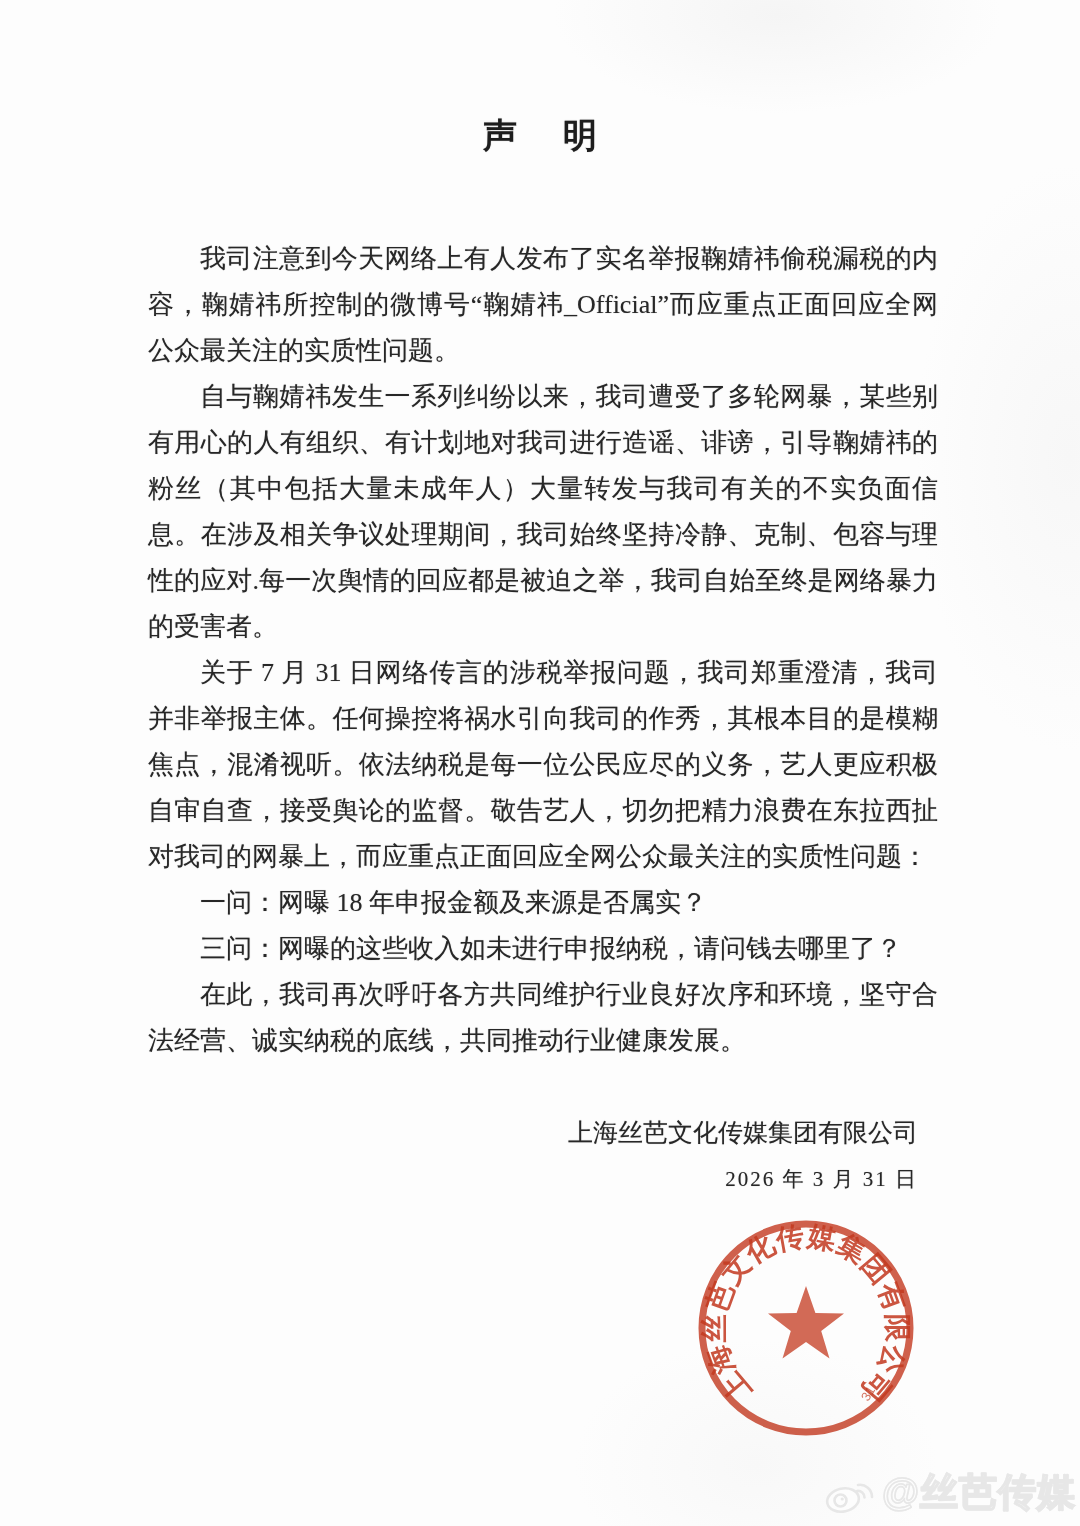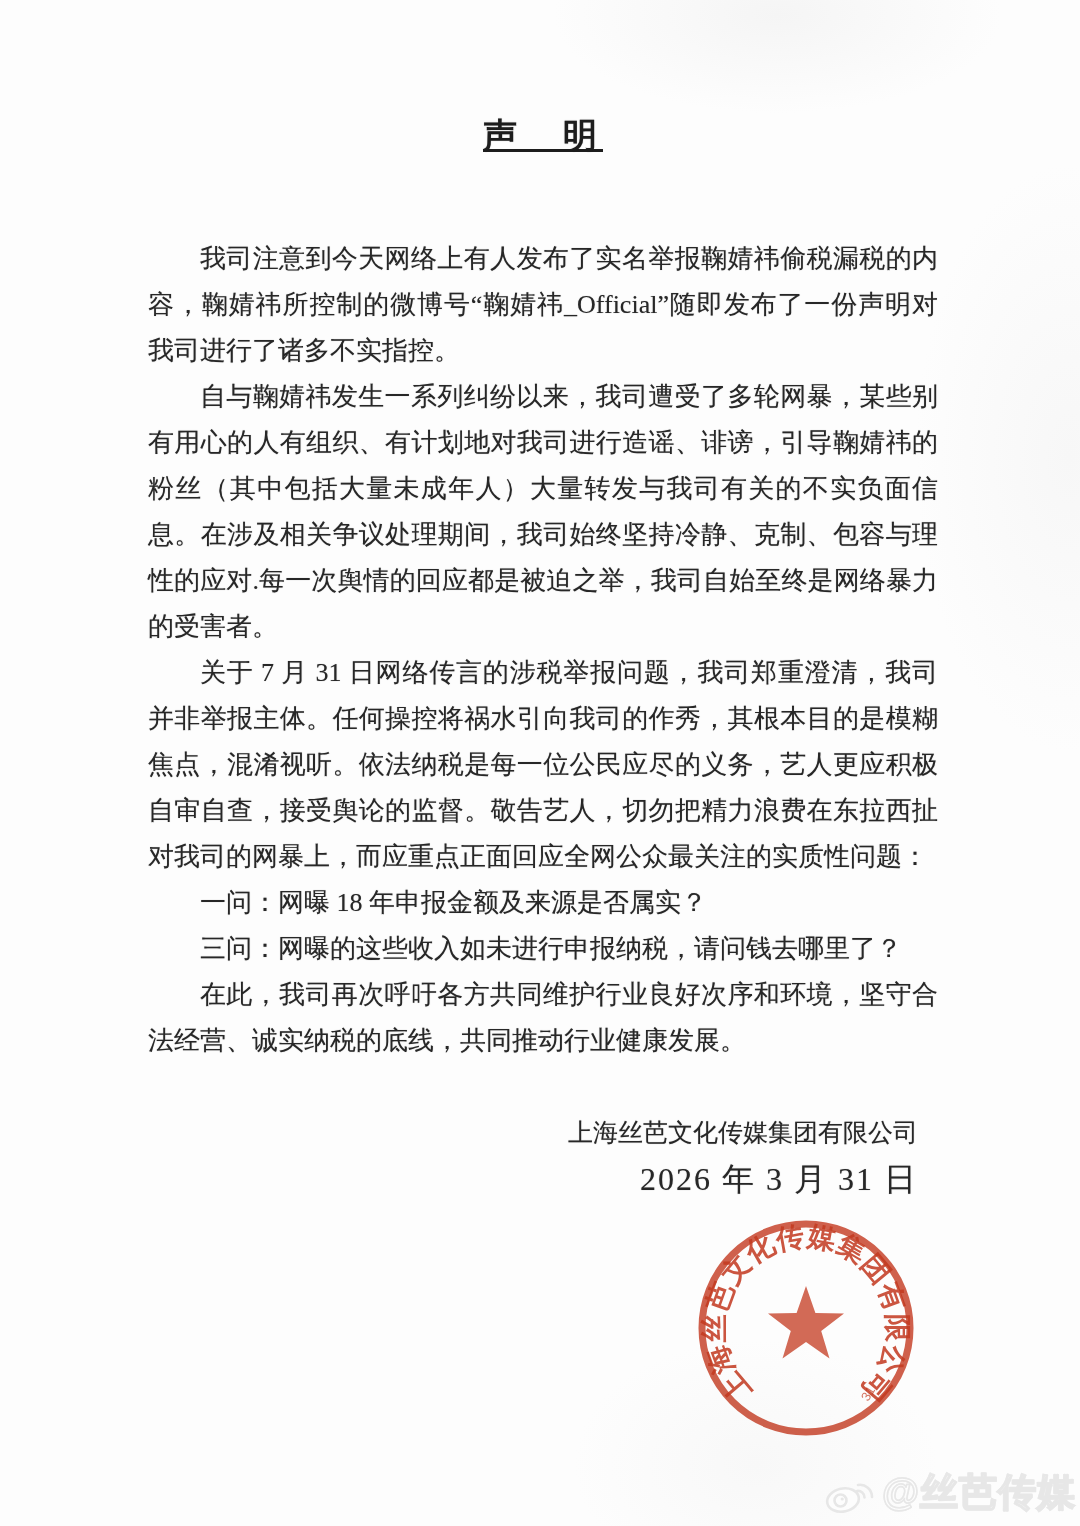--- a/index.html
+++ b/index.html
@@ -27,21 +27,20 @@
   }
   .title{
     margin:0 0 76px 0;
     text-align:center;
     font-size:34px;
     line-height:48px;
     font-weight:bold;
     letter-spacing:6px;
     color:#1d1d1d;
     text-shadow:0 0 1px rgba(40,40,40,.45);
-    text-decoration:underline;
   }
   .body p{
     margin:0;
     font-size:26px;
     line-height:46px;
     text-align:justify;
     text-justify:inter-ideograph;
     text-indent:2em;
     color:#272727;
     text-shadow:0 0 1px rgba(40,40,40,.4);
@@ -53,21 +52,21 @@
     margin:46px 20px 0 0;
     text-align:right;
     font-size:25px;
     line-height:46px;
     color:#272727;
     text-shadow:0 0 1px rgba(40,40,40,.4);
   }
   .sig-date{
     margin:0 20px 0 0;
     text-align:right;
-    font-size:32px;
+    font-size:21px;
     line-height:46px;
     letter-spacing:2px;
     color:#272727;
     text-shadow:0 0 1px rgba(40,40,40,.4);
   }
   .seal{
     position:absolute;
     left:664px; top:1186px;
     z-index:3;
     mix-blend-mode:multiply;
@@ -95,21 +94,21 @@
 </style>
 </head>
 <body>
 
 <div class="page">
 
   <div class="doc">
     <h1 class="title">声　明</h1>
 
     <div class="body">
-      <p>我司注意到今天网络上有人发布了实名举报鞠婧祎偷税漏税的内容，鞠婧祎所控制的微博号“鞠婧祎_Official”随即发布了一份声明对我司进行了诸多不实指控。</p>
+      <p>我司注意到今天网络上有人发布了实名举报鞠婧祎偷税漏税的内容，鞠婧祎所控制的微博号“鞠婧祎_Official”而应重点正面回应全网公众最关注的实质性问题。</p>
       <p>自与鞠婧祎发生一系列纠纷以来，我司遭受了多轮网暴，某些别有用心的人有组织、有计划地对我司进行造谣、诽谤，引导鞠婧祎的粉丝（其中包括大量未成年人）大量转发与我司有关的不实负面信息。在涉及相关争议处理期间，我司始终坚持冷静、克制、包容与理性的应对.每一次舆情的回应都是被迫之举，我司自始至终是网络暴力的受害者。</p>
       <p>关于 7 月 31 日网络传言的涉税举报问题，我司郑重澄清，我司并非举报主体。任何操控将祸水引向我司的作秀，其根本目的是模糊焦点，混淆视听。依法纳税是每一位公民应尽的义务，艺人更应积极自审自查，接受舆论的监督。敬告艺人，切勿把精力浪费在东拉西扯对我司的网暴上，而应重点正面回应全网公众最关注的实质性问题：</p>
       <p>一问：网曝 18 年申报金额及来源是否属实？</p>
       <p>三问：网曝的这些收入如未进行申报纳税，请问钱去哪里了？</p>
       <p>在此，我司再次呼吁各方共同维护行业良好次序和环境，坚守合法经营、诚实纳税的底线，共同推动行业健康发展。</p>
     </div>
 
     <div class="sig-company">上海丝芭文化传媒集团有限公司</div>
     <div class="sig-date">2026 年 3 月 31 日</div>
   </div>

